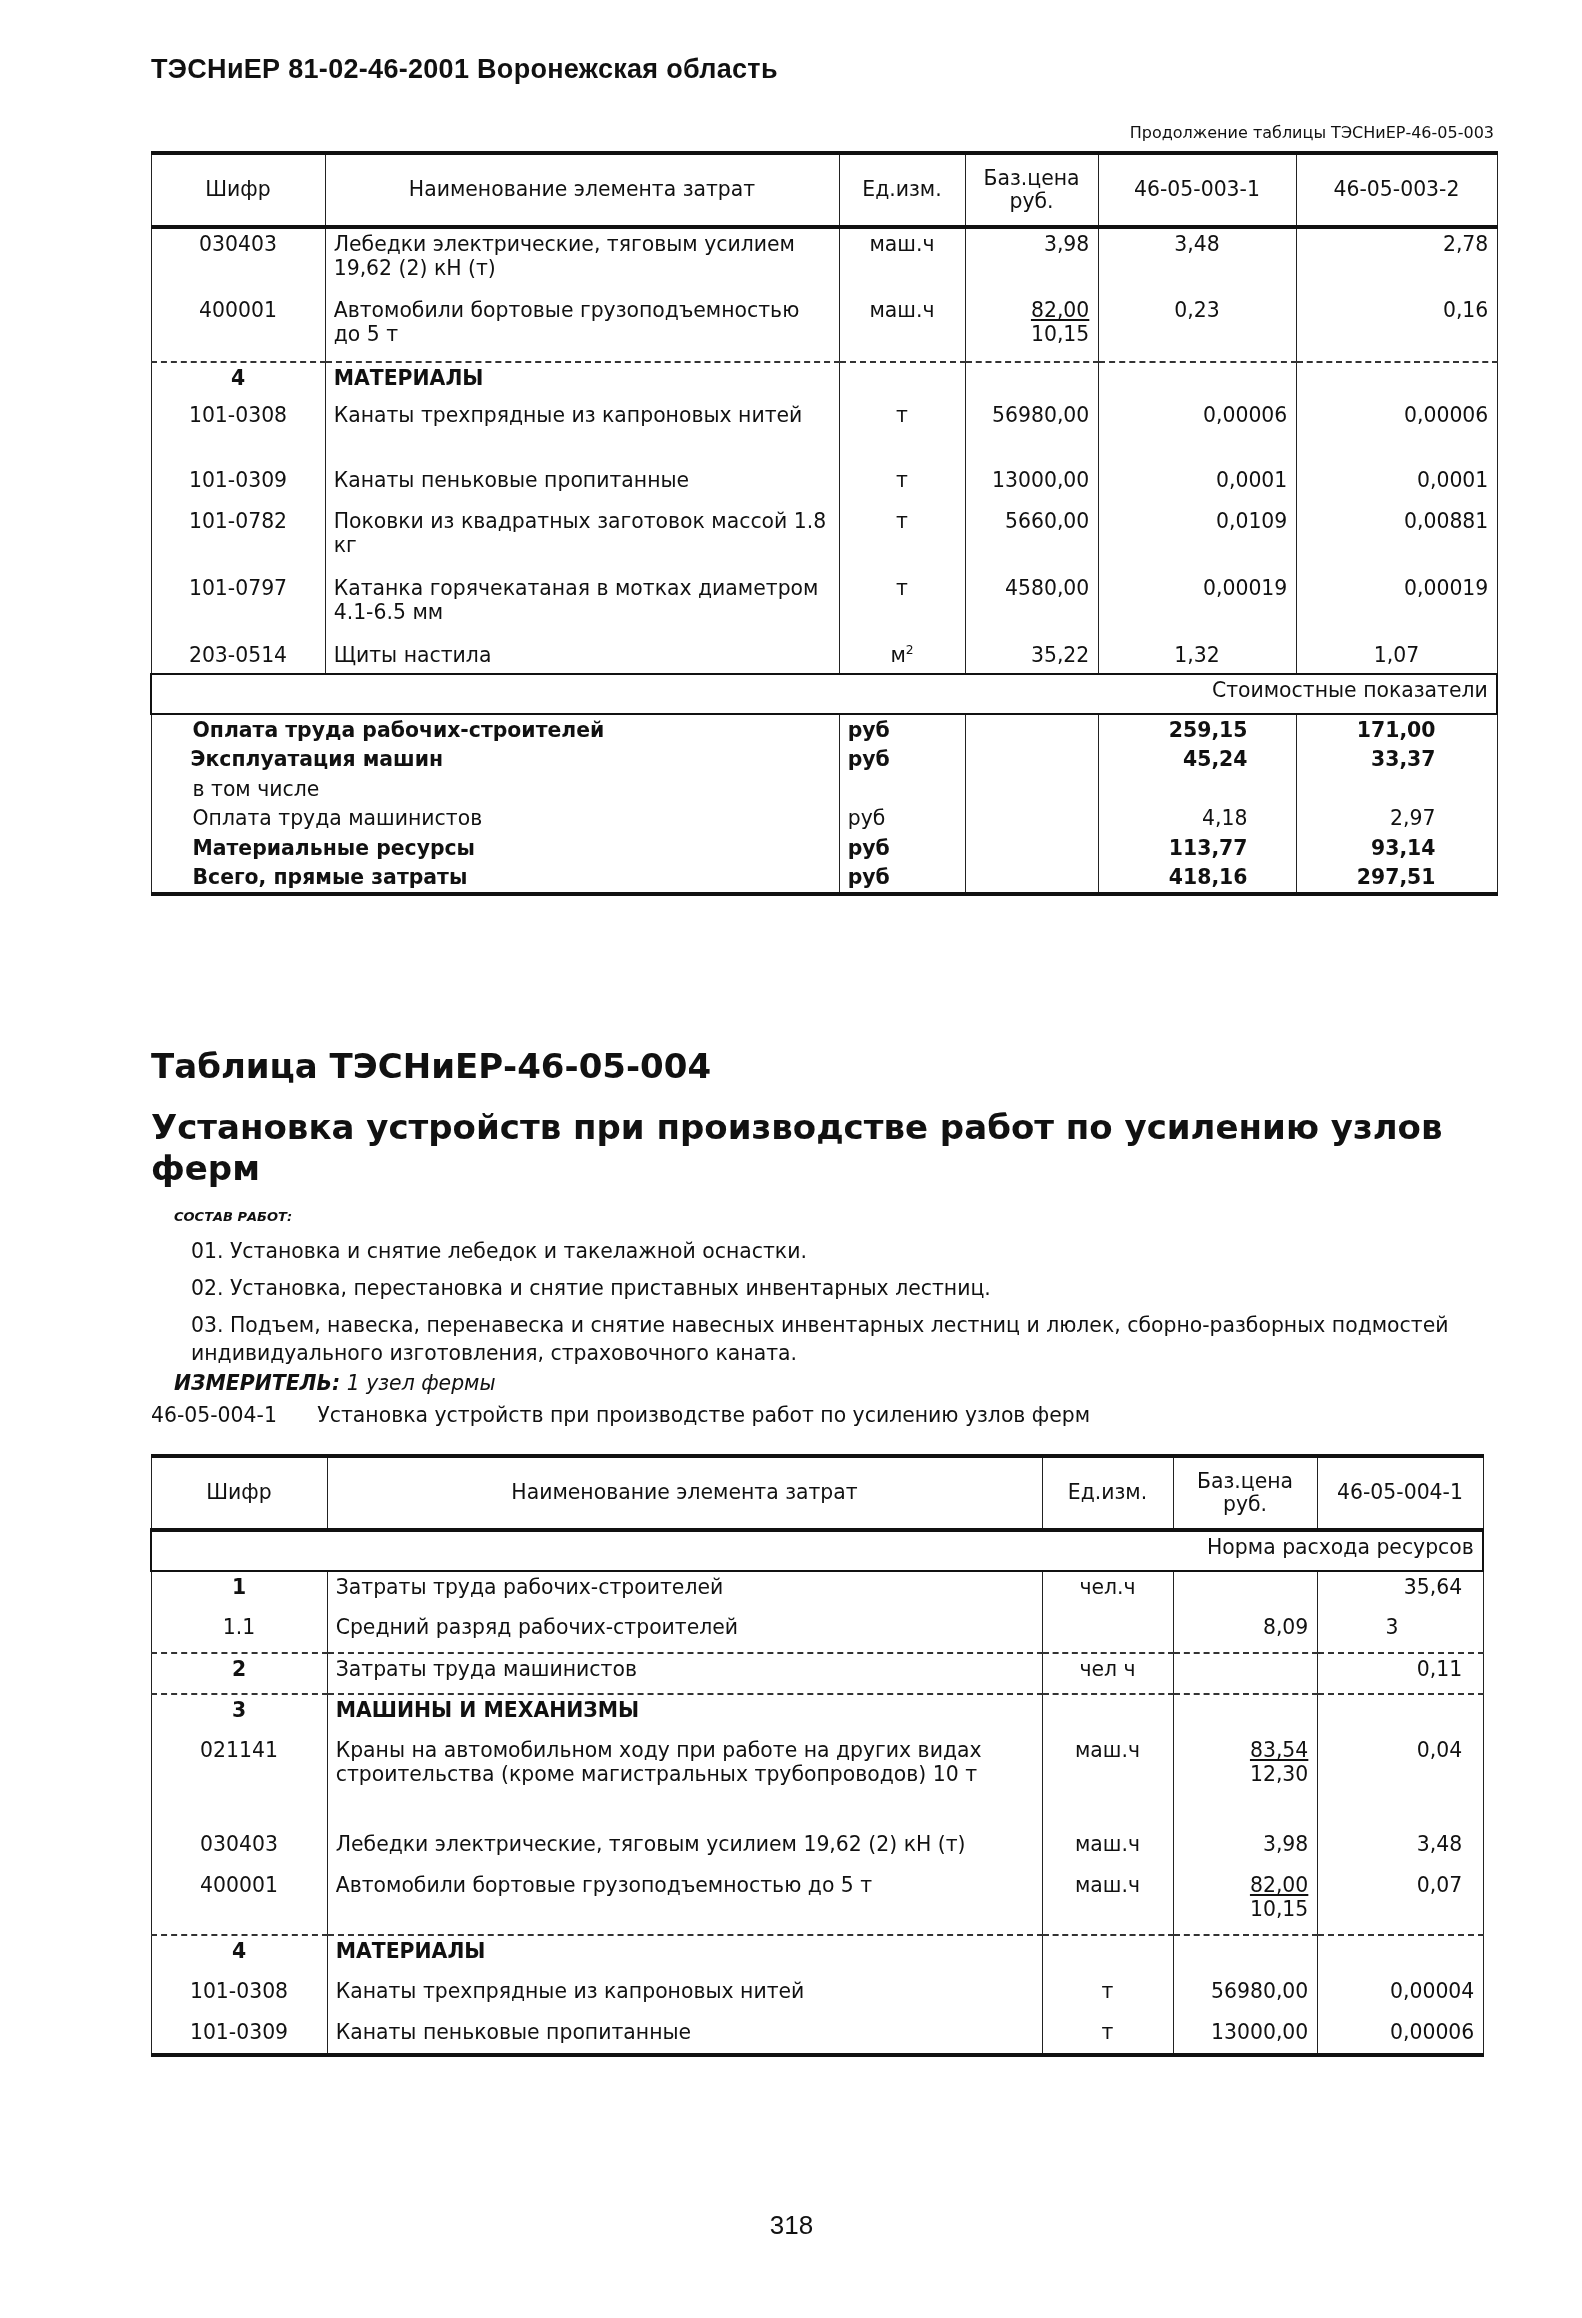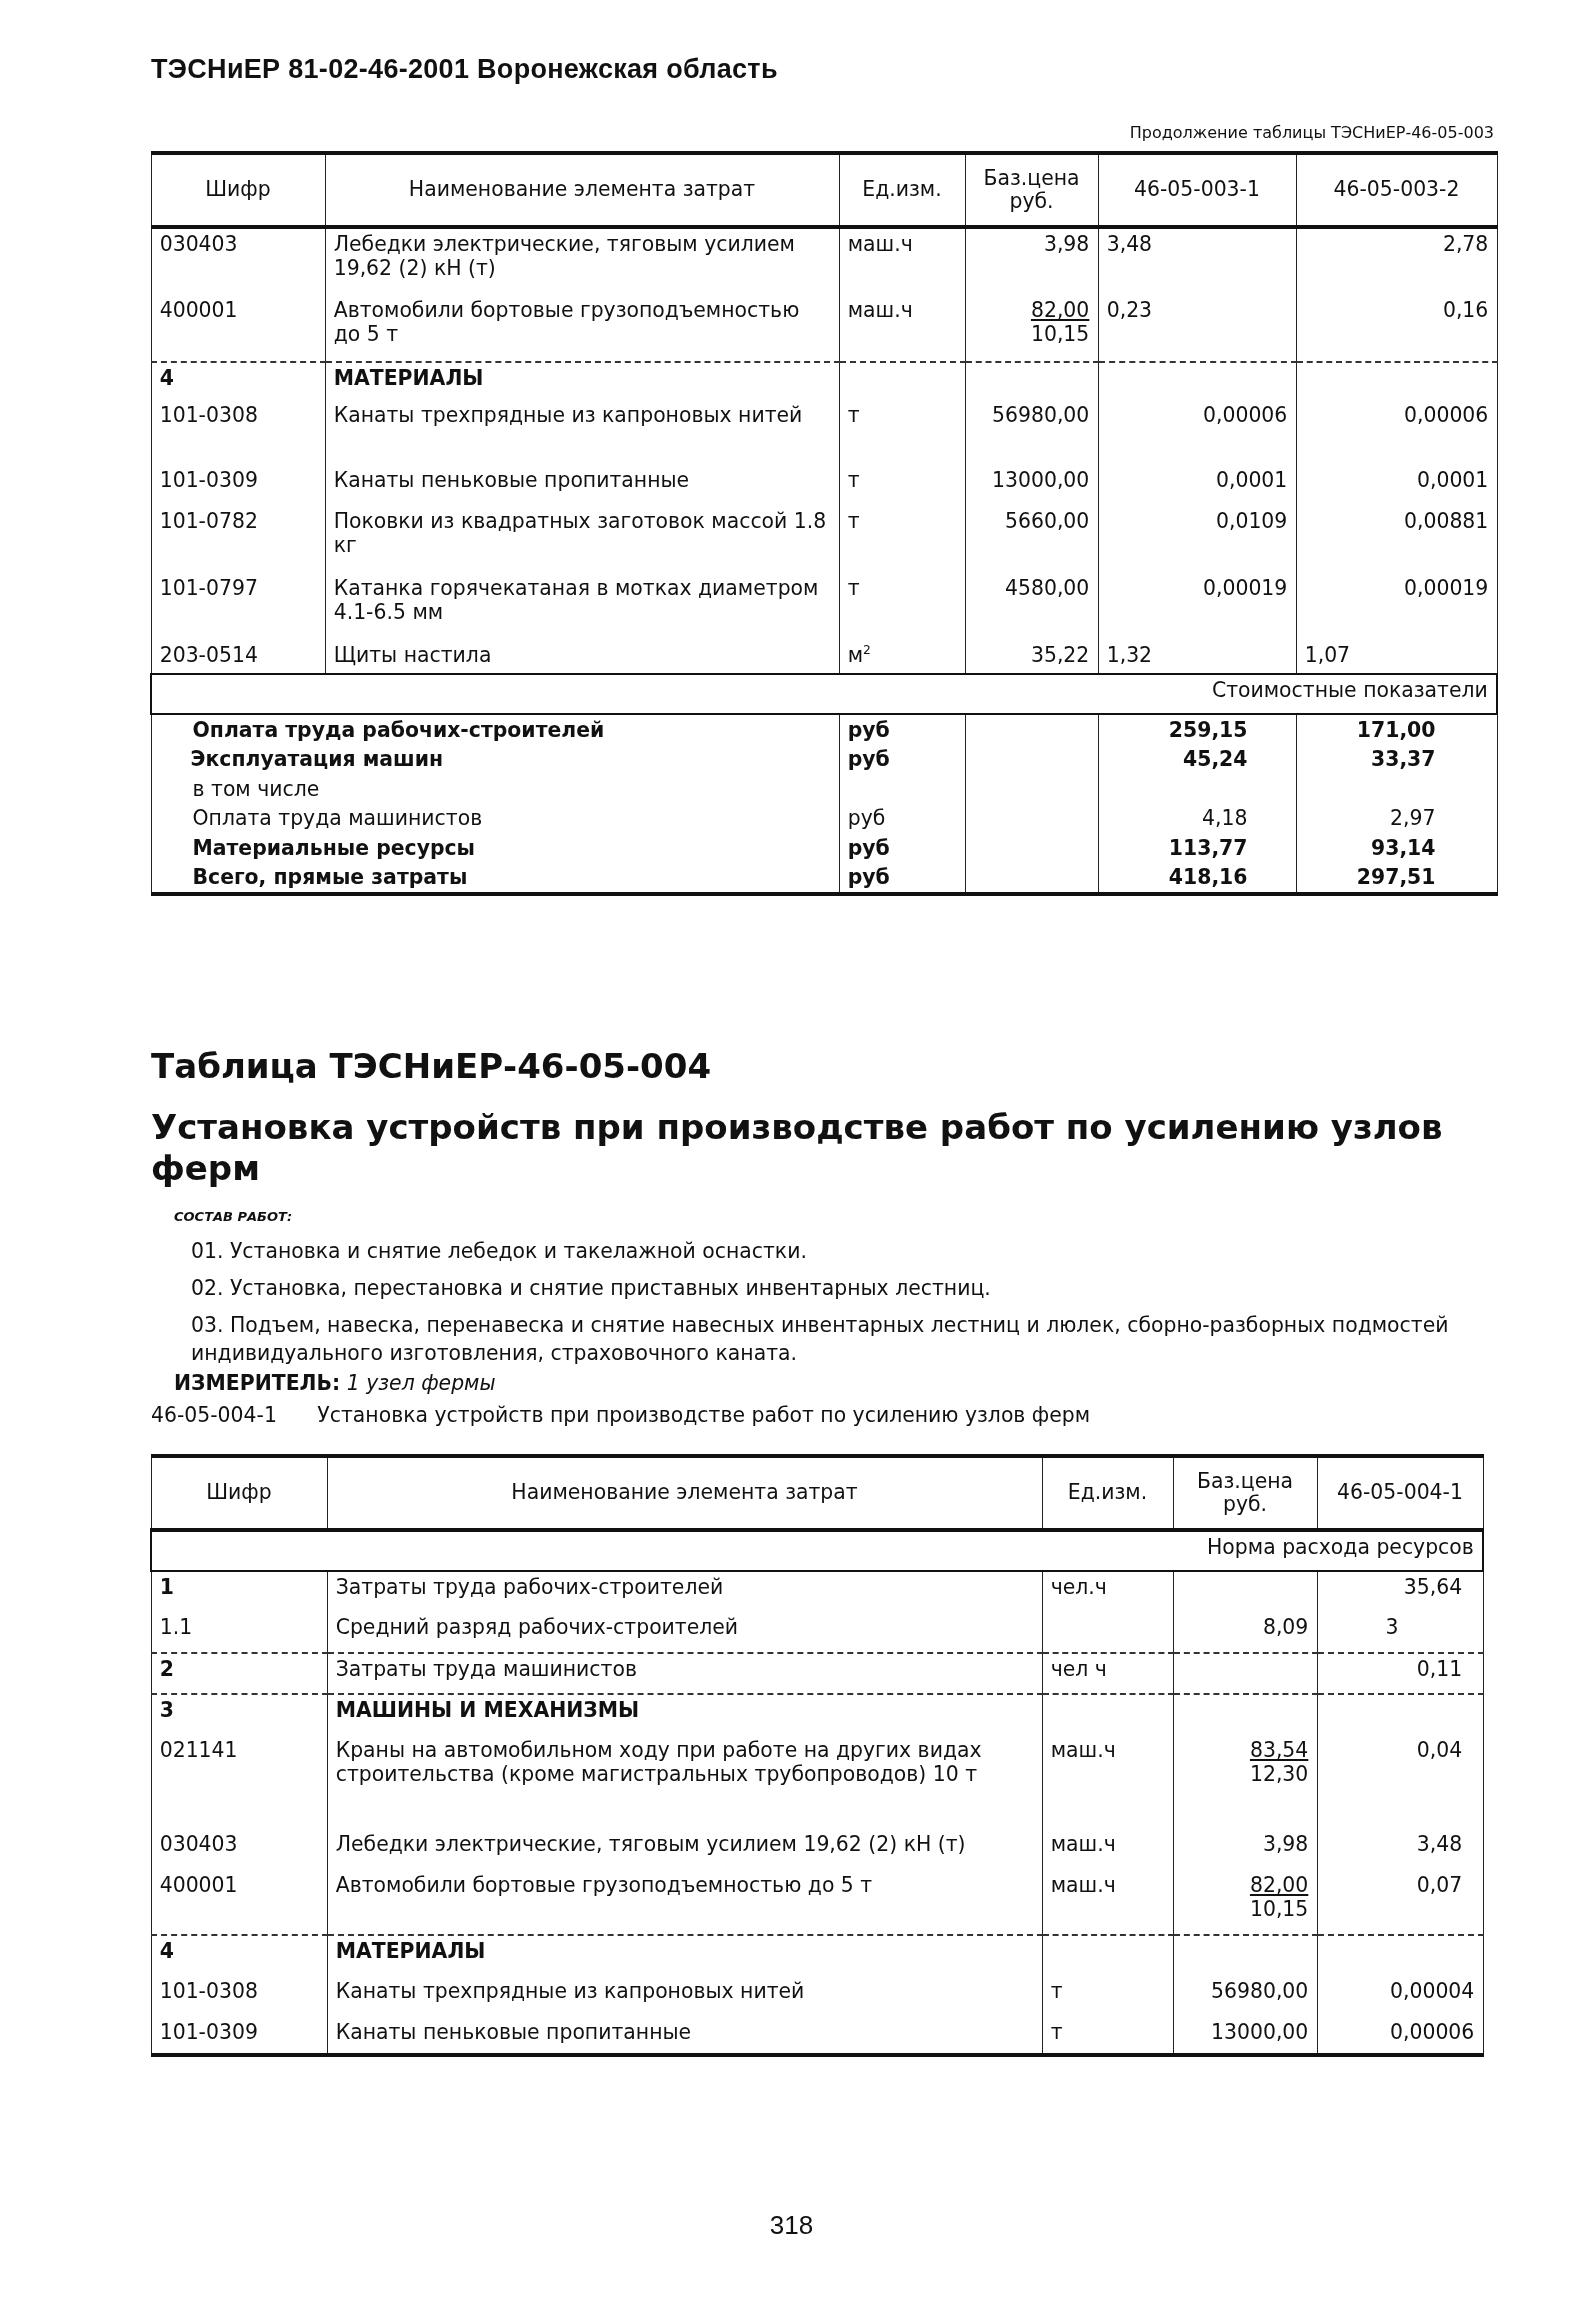--- a/index.html
+++ b/index.html
@@ -3,37 +3,37 @@
 <meta charset="utf-8">
 <style>
   html, body { margin: 0; padding: 0; background: #ffffff; }
   body { width: 1583px; height: 2319px; position: relative; color: #111; font-family: "DejaVu Sans", sans-serif; overflow: hidden; }
   .abs { position: absolute; }
   .page-header { left: 151px; top: 54px; font-family: "Liberation Sans", sans-serif; font-weight: bold; font-size: 27px; letter-spacing: 0.3px; }
   .continuation { right: 89px; top: 123px; font-size: 16px; }
   table.grid { position: absolute; border-collapse: collapse; font-size: 20.4px; table-layout: fixed; }
   table.grid td, table.grid th { padding: 2.7px 8.2px; vertical-align: top; border-left: 1.4px solid #222; border-right: 1.4px solid #222; font-weight: normal; }
   table.grid .hdr th { border-top: 4.1px solid #111; border-bottom: 4.1px solid #111; text-align: center; vertical-align: middle; height: 65px; line-height: 1.15; }
-  .c { }
+  .c { text-align: center; }
   .r { text-align: right; }
   .b { font-weight: bold !important; }
   .ul { text-decoration: underline; }
   .sep td { border-top: 2px dashed #333; }
   .bottom td { border-bottom: 4.1px solid #111; }
   .label-row td { border-top: 2.7px solid #111; border-bottom: 2.7px solid #111; text-align: right; border-left: none; border-right: none; }
   .label-row td:first-child { border-left: 2px solid #111; }
   .label-row td:last-child { border-right: 2px solid #111; }
   .tbl1 { left: 150px; top: 151px; width: 1345px; }
   .tbl2 { left: 150px; top: 1454px; width: 1332px; }
   .sec-title { left: 151px; top: 1046px; font-weight: bold; font-size: 34px; text-align: center; }
   .sec-subtitle { left: 151px; top: 1107px; width: 1349px; font-weight: bold; font-size: 34px; line-height: 1.22; }
   .sostav { left: 174px; top: 1209px; font-size: 13px; font-weight: bold; font-style: italic; }
   .work-item { left: 191px; font-size: 20.4px; width: 1294px; line-height: 1.35; }
   .izm { left: 174px; top: 1371px; font-size: 20.4px; }
-  .izm .lbl { font-weight: bold; }
+  .izm .lbl { font-weight: bold; font-style: italic; }
   .izm .val { font-style: italic; }
   .code-line { left: 151px; top: 1403px; font-size: 20.4px; }
   .code-line .desc { margin-left: 34px; }
   .page-num { left: 0; width: 1583px; top: 2210px; text-align: center; font-family: "Liberation Sans", sans-serif; font-size: 26px; }
   .small-sup { font-size: 12.3px; vertical-align: super; }
 </style>
 </head>
 <body>
 
 <div class="abs page-header">ТЭСНиЕР 81-02-46-2001 Воронежская область</div>

